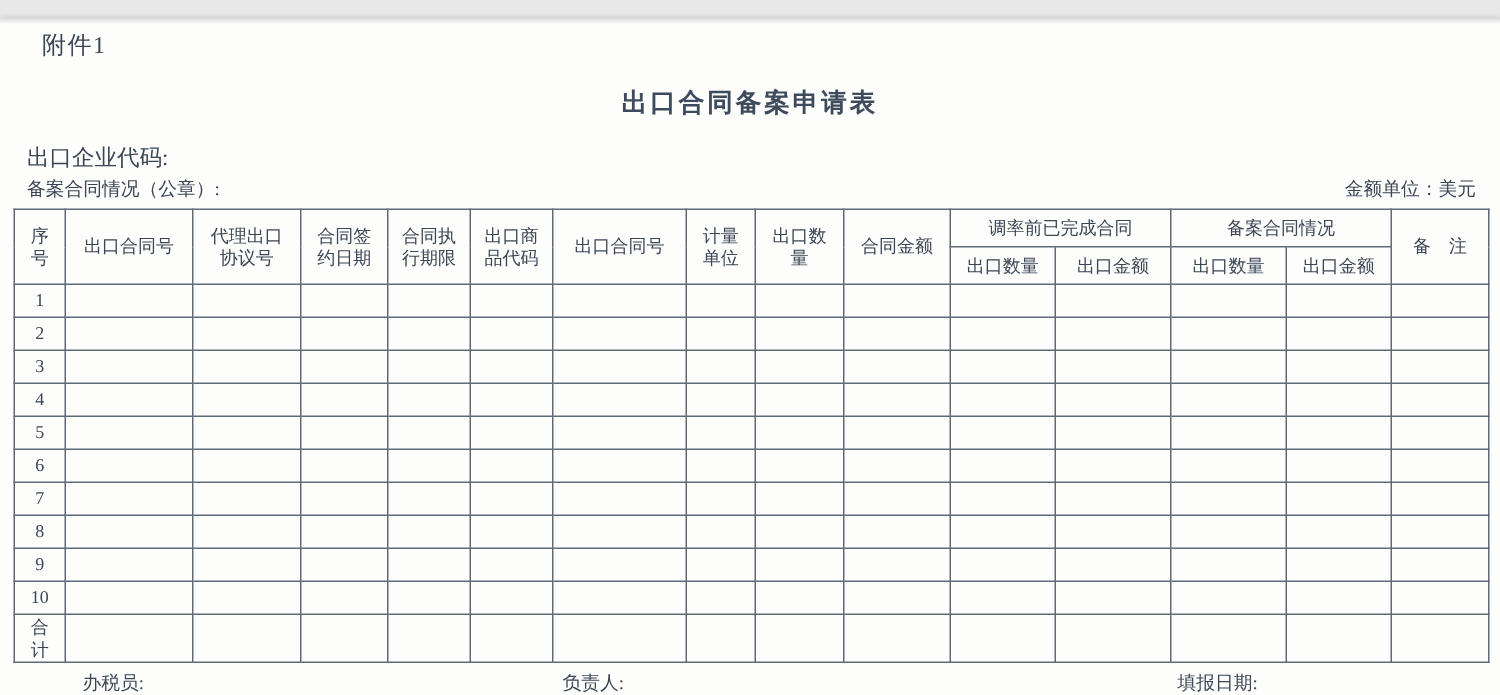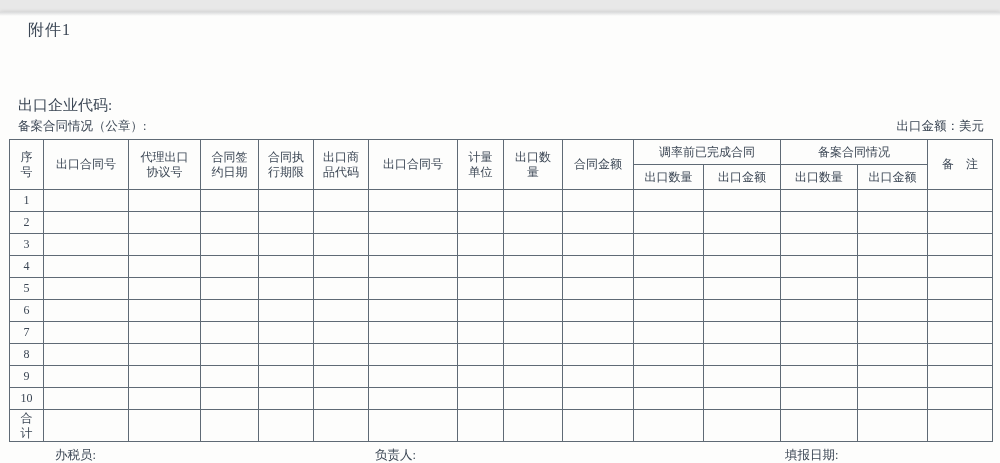--- a/index.html
+++ b/index.html
@@ -53,24 +53,25 @@
   .footer-charge{left:375px;}
   .footer-date{left:785px;}
 </style>
 </head>
 <body>
 
 <div class="page">
   <div class="scan-edge"></div>
 
   <div class="attachment">附件1</div>
+  <div class="title">出口合同备案申请表</div>
 
   <div class="label-code">出口企业代码:</div>
   <div class="label-name">备案合同情况（公章）:</div>
-  <div class="label-unit">出口金额：美元</div>
+  <div class="label-unit">金额单位：美元</div>
 
   <table class="form">
     <colgroup>
       <col style="width:34px">
         <col style="width:85px">
         <col style="width:72px">
       <col style="width:58px">
         <col style="width:55px">
         <col style="width:55px">
       <col style="width:89px">

